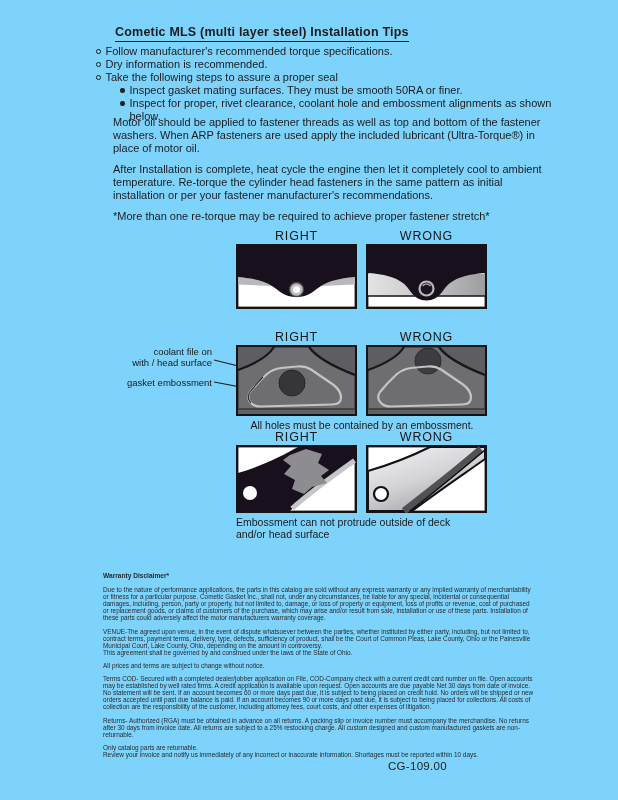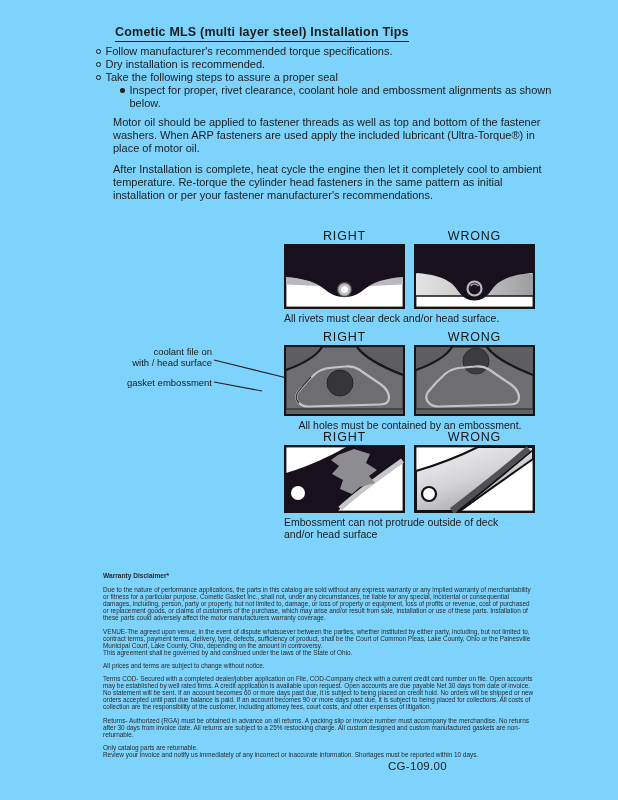--- a/index.html
+++ b/index.html
@@ -23,21 +23,21 @@
   .marker { flex:0 0 auto; display:inline-block; margin-right:5px; }
   .ring { width:4.5px; height:4.5px; border:1px solid #222; border-radius:50%; margin-top:4px; }
   .dot  { width:4.5px; height:4.5px; background:#222; border-radius:50%; margin-top:4px; }
 
   
   .diesel { width:444px; font-size:11px; line-height:13px; }
   .diesel h2 { font-size:11.5px; font-weight:bold; margin-bottom:6px; }
   .diesel p { margin-bottom:8px; }
 
   
-  .figure { width:252px;margin-left:48px; }
+  .figure { width:252px; }
   .panel-labels { display:flex; }
   .panel-labels span {
     width:121px; text-align:center; font-size:12.5px; letter-spacing:0.8px; color:#161616;
   }
   .panel-labels span + span { margin-left:9px; }
   .panels { display:flex; margin-top:1px; }
   .panels svg { display:block; }
   .panels svg + svg { margin-left:9px; }
   .caption { font-size:10.5px; line-height:12px; color:#1a1a1a; margin-top:3px; }
   .caption.center { text-align:center; }
@@ -64,35 +64,40 @@
     <span class="title">Cometic MLS (multi layer steel) Installation Tips</span>
   </div>
 
   <div class="abs bullets" style="left:96px; top:45px; width:470px;">
     <div class="bullet-row">
       <span class="marker ring"></span>
       <span>Follow manufacturer's recommended torque specifications.</span>
     </div>
     <div class="bullet-row">
       <span class="marker ring"></span>
-      <span>Dry installation is recommended.</span>
+      <span>Dry information is recommended.</span>
     </div>
     <div class="bullet-row">
       <span class="marker ring"></span>
       <span>Take the following steps to assure a proper seal</span>
     </div>
     <div class="bullet-row sub">
       <span class="marker dot"></span>
+      <span>Inspect gasket mating surfaces.  They must be smooth 50RA or finer.</span>
+    </div>
+    <div class="bullet-row sub">
+      <span class="marker dot"></span>
       <span>Inspect for proper, rivet clearance, coolant hole and embossment alignments as shown below.</span>
     </div>
   </div>
 
   <div class="abs diesel" style="left:113px; top:116px;">
     <p>Motor oil should be applied to fastener threads as well as top and bottom of the fastener washers. When ARP fasteners are used apply the included lubricant (Ultra-Torque®) in place of motor oil.</p>
     <p>After Installation is complete, heat cycle the engine then let it completely cool to ambient temperature. Re-torque the cylinder head fasteners in the same pattern as initial installation or per your fastener manufacturer's recommendations.</p>
+    <p>*More than one re-torque may be required to achieve proper fastener stretch*</p>
   </div>
 
   <div class="abs figure" style="left:236px; top:229px;">
     <div class="panel-labels">
       <span>RIGHT</span>
       <span>WRONG</span>
     </div>
     <div class="panels">
       <svg width="121" height="65" viewBox="0 0 121 65">
         <rect x="1.2" y="1.2" width="118.6" height="62.6" fill="#ffffff" stroke="#141414" stroke-width="2.4"></rect>
@@ -111,21 +116,20 @@
           </linearGradient>
         </defs>
         <rect x="1.2" y="1.2" width="118.6" height="62.6" fill="#ffffff" stroke="#141414" stroke-width="2.4"></rect>
         <rect x="2" y="30" width="117" height="22" fill="url(#g1w)"></rect>
         <path d="M2,52 H119" stroke="#18101c" stroke-width="1.6"></path>
         <path d="M2,2 H119 V29 C103,30 92,33 84,39 C77,44 74,56.5 60.5,56.5 C47,56.5 44,44 37,39 C29,33 18,30 2,29 Z" fill="#18101c"></path>
         <circle cx="60.5" cy="44.5" r="7" fill="#1a1322" stroke="#b8b8b8" stroke-width="2.2"></circle>
         <path d="M56.5,42 A5,5 0 0 1 64.5,42" stroke="#9a9a9a" stroke-width="1.4" fill="none"></path>
       </svg>
     </div>
-    <div class="caption">All rivets must clear deck and/or head surface.</div>
   </div>
 
   <div class="abs" style="left:0; top:330px; width:618px; height:102px;">
     <div class="annot" style="right:406px; top:17px;">
       <div>coolant file on</div>
       <div>with / head surface</div>
     </div>
     <div class="annot" style="right:406px; top:48px;">
       <div>gasket embossment</div>
     </div>

